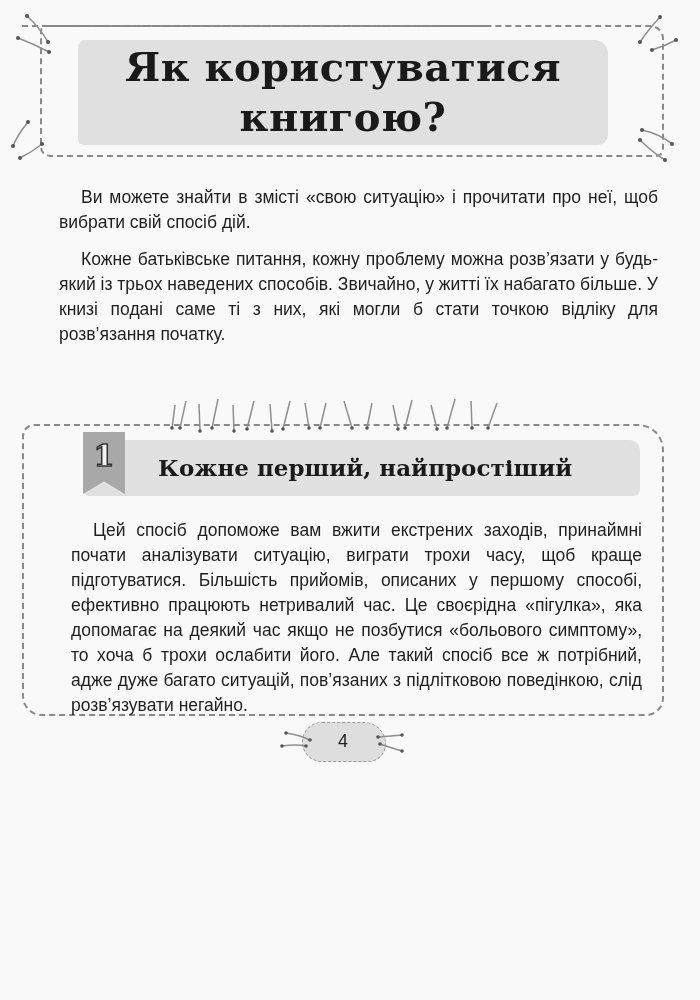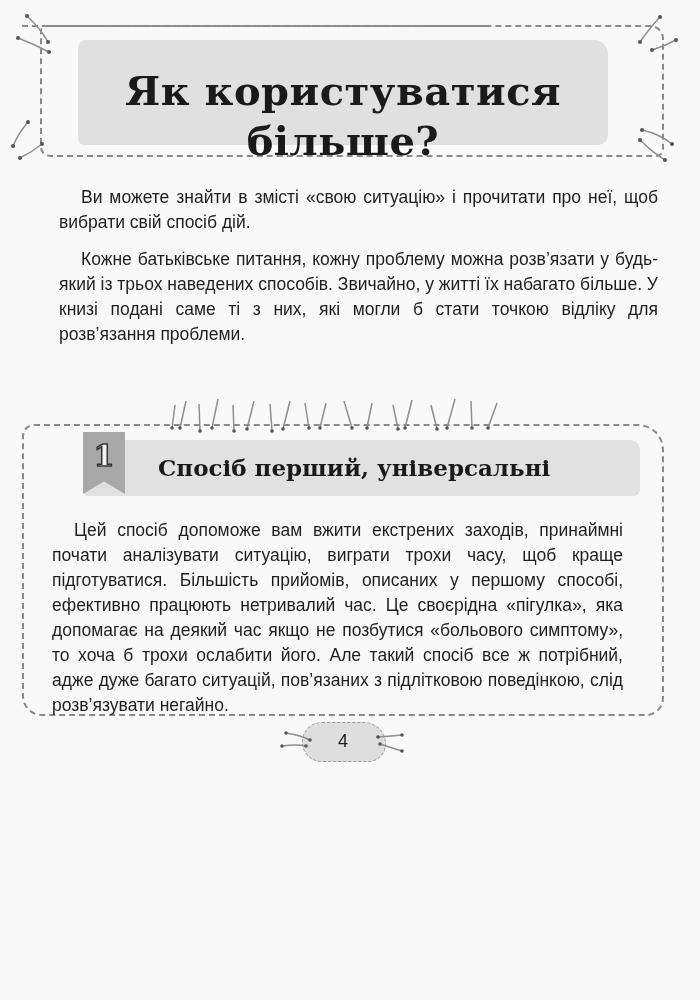--- a/index.html
+++ b/index.html
@@ -8,21 +8,21 @@
       font-family: "Liberation Sans", sans-serif; color: #1e1e1e;
     }
     .dashed-frame { position: absolute; border: 2px dashed #8a8a8a; }
     .title-band {
       position: absolute; left: 78px; top: 40px; width: 530px; height: 105px;
       background: #e0e0e0; border-radius: 8px 14px 10px 6px;
     }
     .title-text {
       position: absolute; left: 78px; top: 42px; width: 530px; text-align: center;
       font-family: "DejaVu Serif", serif; font-weight: bold; font-size: 40px; line-height: 50px;
-      color: #1a1a1a; letter-spacing: 0.5px; margin-top: 24px;
+      color: #1a1a1a; letter-spacing: 0.5px;
     }
     .para {
       position: absolute; font-size: 17.5px; line-height: 25px; text-align: justify;
       font-family: "Liberation Sans", sans-serif; color: #1f1f1f;
     }
     .para p { margin: 12px; text-indent: 22px; }
     .section-band {
       position: absolute; left: 85px; top: 440px; width: 555px; height: 56px;
       background: #e1e1e1; border-radius: 3px 10px 6px 3px;
     }
@@ -52,36 +52,36 @@
   </style>
 </head>
 <body>
 
 <div class="dashed-frame" style="left:22px; top:25px; width:465px; height:0; border-width:2px 0 0 0;"></div>
 <div class="dashed-frame" style="left:40px; top:25px; width:620px; height:128px; border-radius:6px 14px 8px 10px;"></div>
 
 <div class="title-band"></div>
 <div class="title-text">
   <div>Як користуватися</div>
-  <div>більше?</div>
+  <div>книгою?</div>
 </div>
 
 <div class="para" style="left:47px; top:173px; width:623px;">
   <p>Ви можете знайти в змісті «свою ситуацію» і прочитати про неї, щоб вибрати свій спосіб дій.</p>
-  <p>Кожне батьківське питання, кожну проблему можна розв’язати у будь-який із трьох наведених способів. Звичайно, у житті їх набагато більше. У книзі подані саме ті з них, які могли б стати точкою відліку для розв’язання проблеми.</p>
+  <p>Кожне батьківське питання, кожну проблему можна розв’язати у будь-який із трьох наведених способів. Звичайно, у житті їх набагато більше. У книзі подані саме ті з них, які могли б стати точкою відліку для розв’язання початку.</p>
 </div>
 
 <div class="dashed-frame" style="left:22px; top:424px; width:638px; height:288px; border-radius:12px 26px 18px 20px;"></div>
 
 <div class="section-band"></div>
 <div class="ribbon"></div>
 <div class="ribbon-num">1</div>
-<div class="section-title">Спосіб перший, універсальні</div>
+<div class="section-title">Кожне перший, найпростіший</div>
 
-<div class="para" style="left:40px; top:506px; width:595px;">
+<div class="para" style="left:59px; top:506px; width:595px;">
   <p>Цей спосіб допоможе вам вжити екстрених заходів, принаймні почати аналізувати ситуацію, виграти трохи часу, щоб краще підготуватися. Більшість прийомів, описаних у першому способі, ефективно працюють нетривалий час. Це своєрідна «пігулка», яка допомагає на деякий час якщо не позбутися «больового симптому», то хоча б трохи ослабити його. Але такий спосіб все ж потрібний, адже дуже багато ситуацій, пов’язаних з підлітковою поведінкою, слід розв’язувати негайно.</p>
 </div>
 
 <div class="page-badge"></div>
 <div class="page-num">4</div>
 
 <svg class="stitches" width="700" height="1000">
   <g stroke="#8f8f8f" stroke-width="1.5" fill="none">
 
     <path d="M27 16 Q40 28 48 42"></path>

